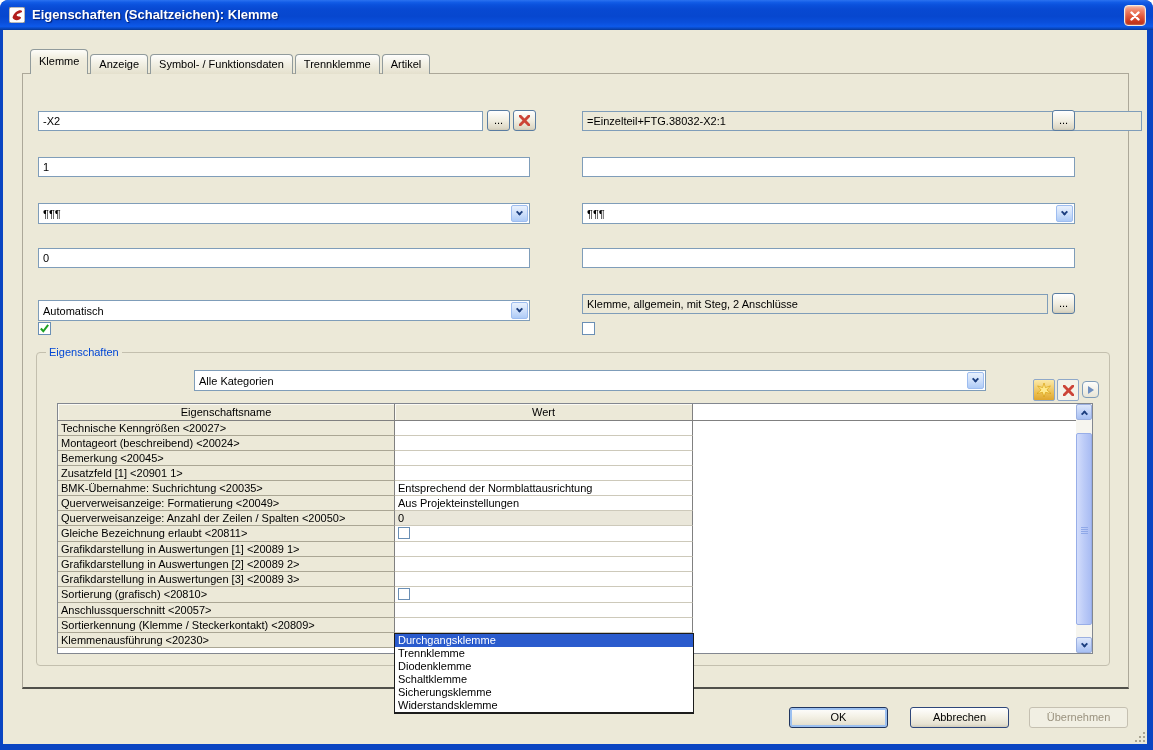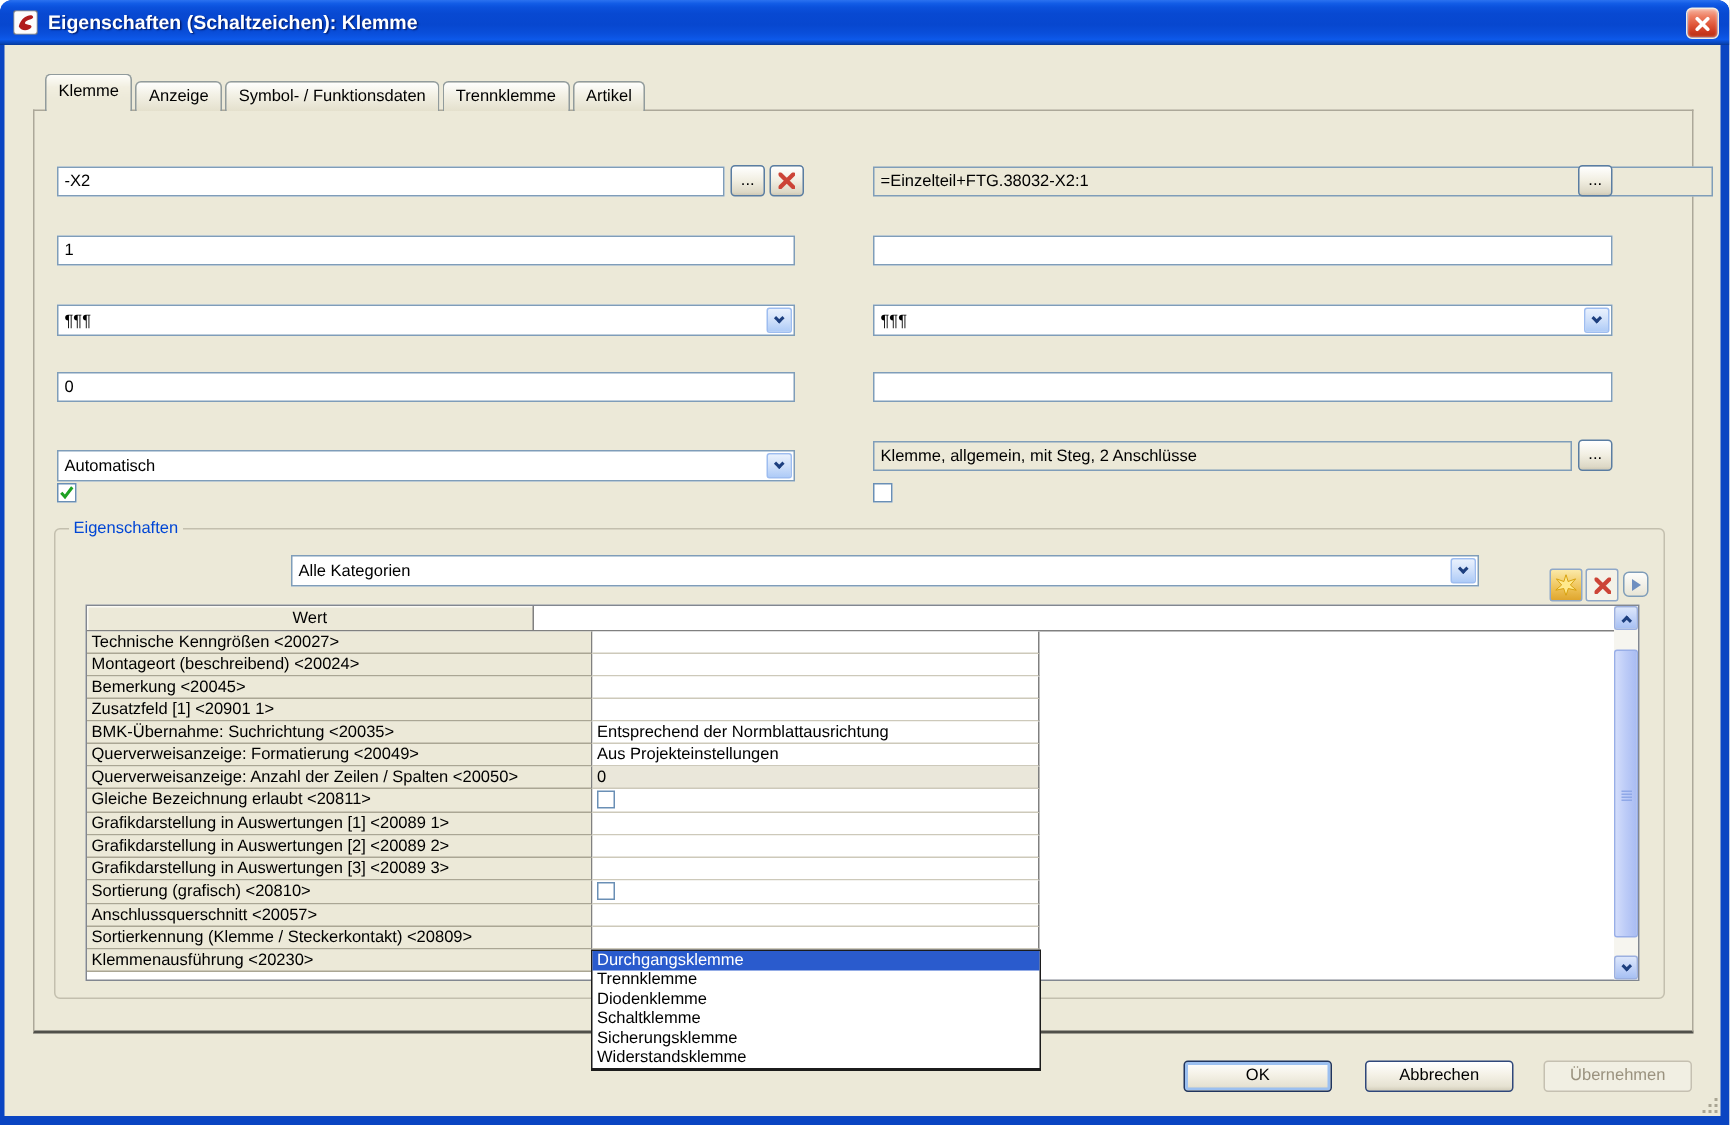--- a/index.html
+++ b/index.html
@@ -228,20 +228,21 @@
     <svg viewBox="0 0 10 10" width="11" height="11">
         <path d="M1 1 L9 9 M9 1 L1 9" stroke="#cc4437" stroke-width="2.6" stroke-linecap="round"></path>
       </svg>
   </span>
   <span class="round-btn" style="left:1082px;top:381px;">
     <i class="tri-right"></i>
   </span>
 
   <div class="ptable">
     <div class="thead">
+      <div class="th thname">Eigenschaftsname</div>
       <div class="th thval">Wert</div>
       <div class="th thfill"></div>
     </div>
     <div class="tbody">
         <div class="trow">
           <div class="tname">Technische Kenngrößen &lt;20027&gt;</div>
           <div class="tval"></div>
         </div>
         <div class="trow">
           <div class="tname">Montageort (beschreibend) &lt;20024&gt;</div>

